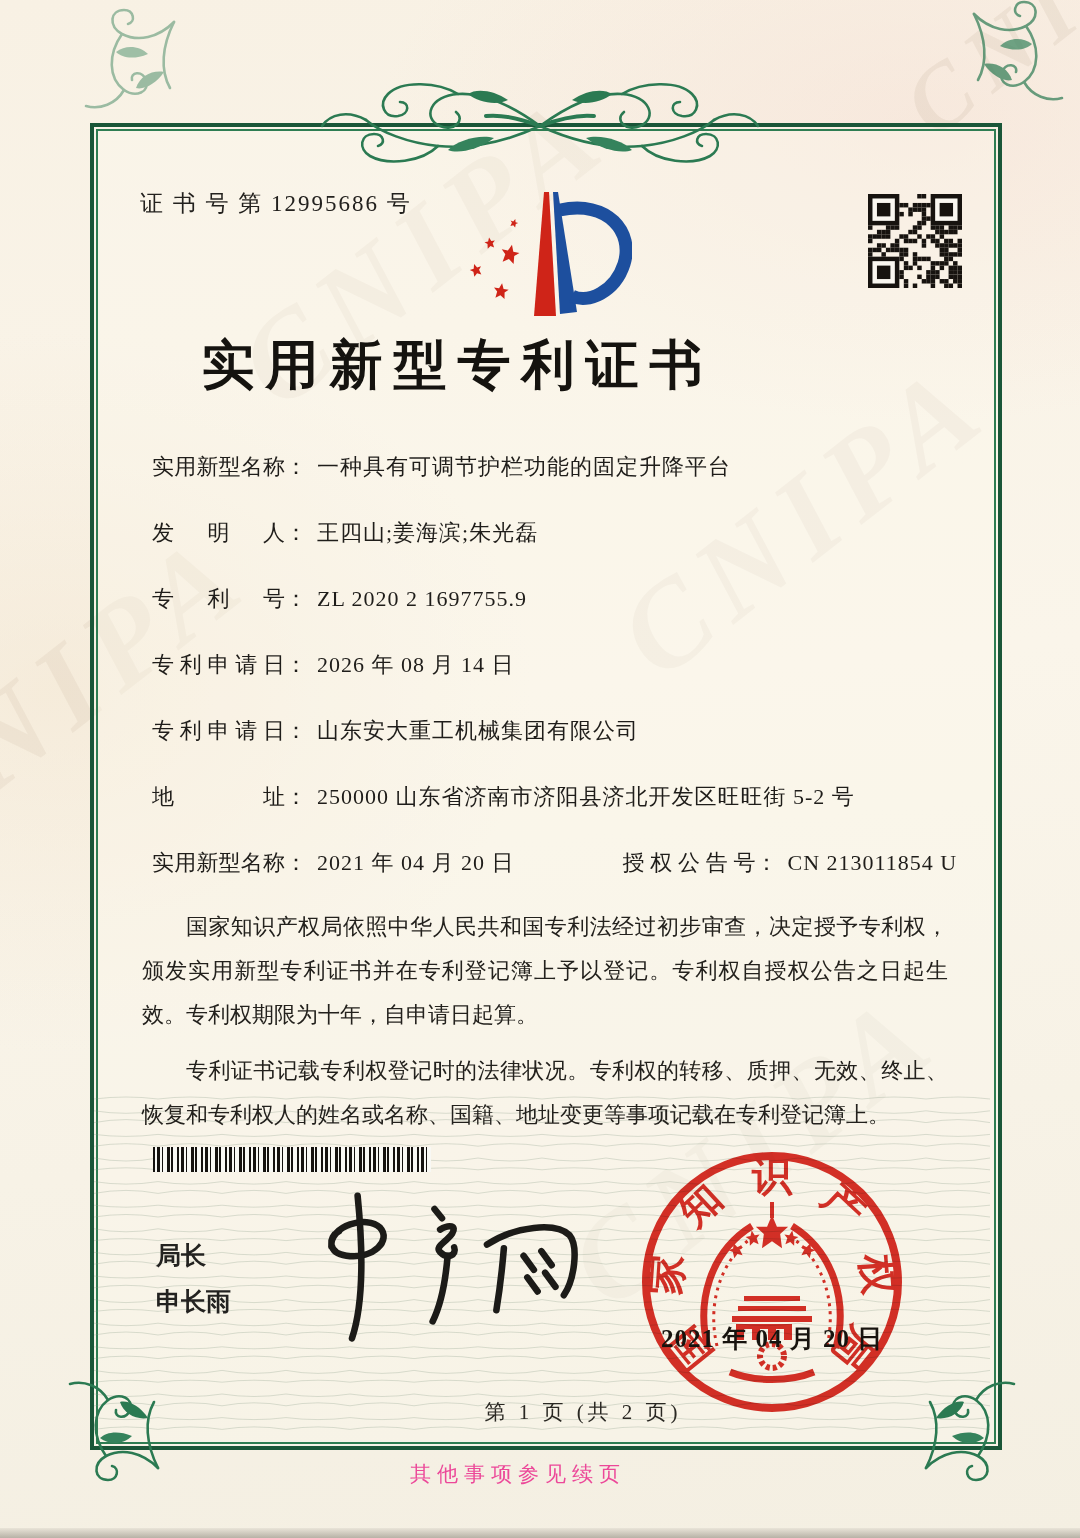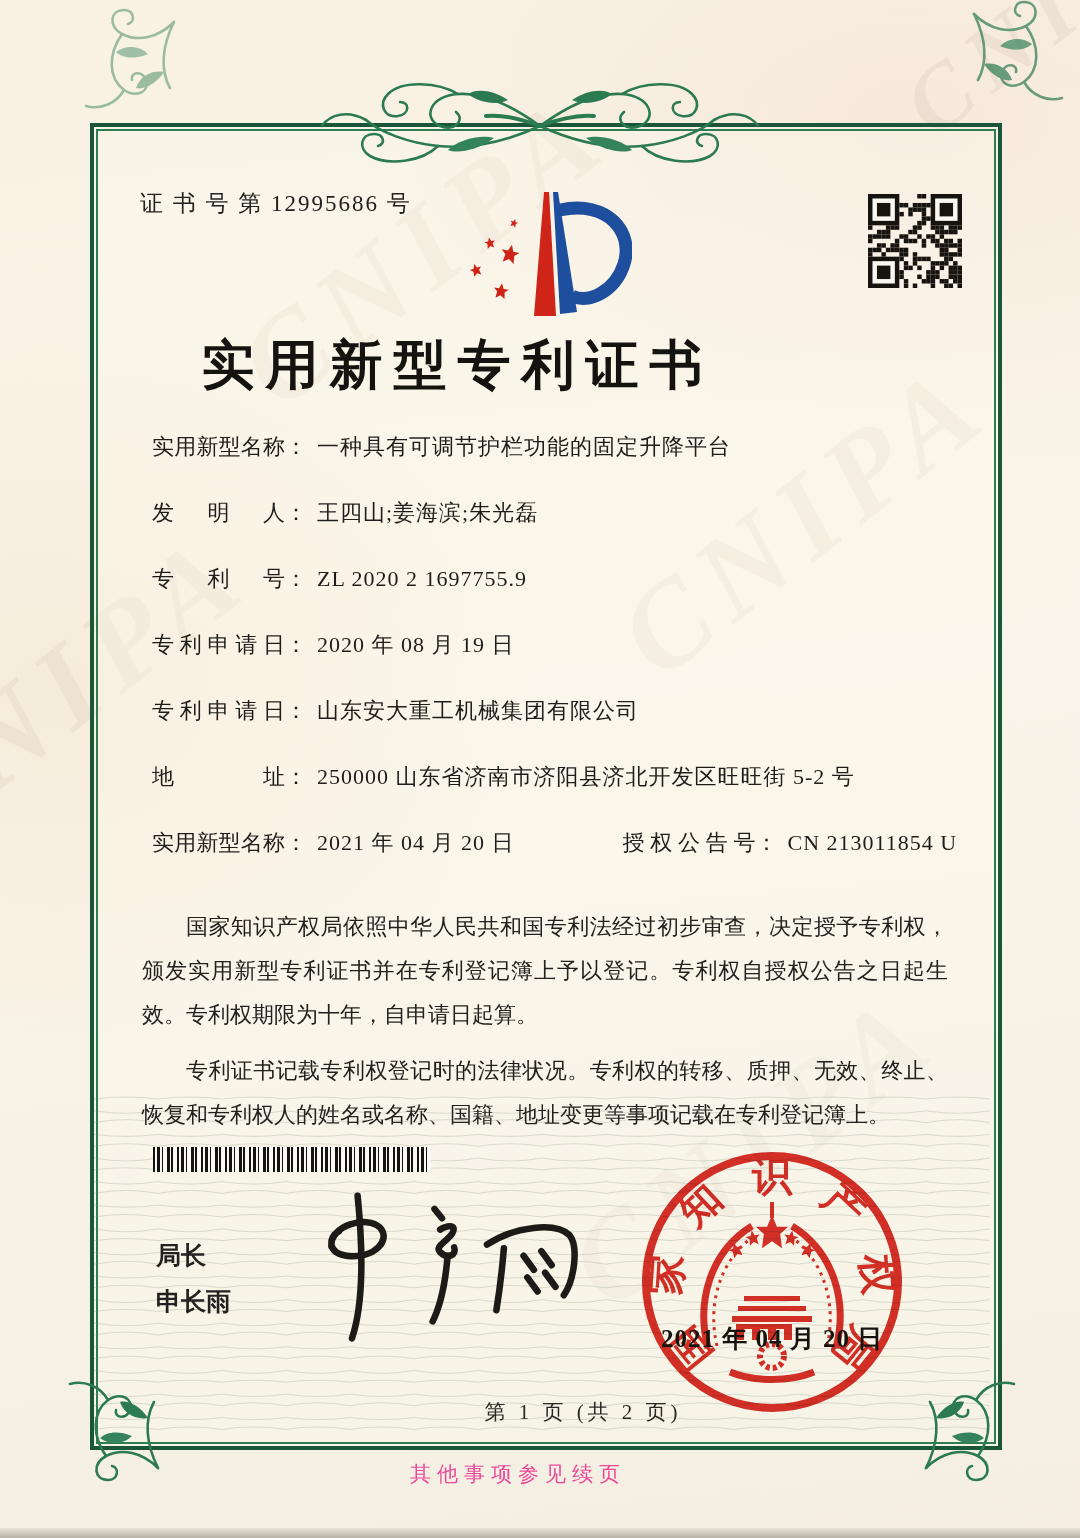--- a/index.html
+++ b/index.html
@@ -31,21 +31,21 @@
   .frame-inner{position:absolute;inset:2px;border:2px solid #2e7d52;}
   
   .wave-wrap{position:absolute;left:94px;top:1095px;width:896px;height:343px;overflow:hidden;}
   
   .cert-no{position:absolute;left:140px;top:188px;font-size:23px;letter-spacing:2px;color:#23211e;}
   .logo{position:absolute;left:452px;top:186px;width:180px;height:140px;}
   .qr{position:absolute;left:868px;top:194px;width:94px;height:94px;}
   .title{position:absolute;left:0;width:904px;top:330px;text-align:center;
     font-size:53px;font-weight:700;letter-spacing:11px;text-indent:11px;color:#15130f;}
   
-  .fields{position:absolute;left:152px;top:432px;width:810px;display:flex;flex-direction:column;gap:36px;}
+  .fields{position:absolute;left:152px;top:452px;width:810px;display:flex;flex-direction:column;gap:36px;}
   .frow{display:flex;align-items:baseline;font-size:22px;line-height:30px;}
   .lbl{display:inline-block;width:133px;text-align:justify;text-align-last:justify;flex:none;}
   .colon{flex:none;margin-right:10px;}
   .val{letter-spacing:1px;}
   .grant-right{margin-left:108px;display:flex;align-items:baseline;}
   
   .paras{position:absolute;left:130px;top:893px;width:830px;font-size:22px;line-height:44px;
     text-align:justify;color:#23211d;}
   .paras p{margin:12px;text-indent:2em;}
   
@@ -354,21 +354,21 @@
       <span class="val">王四山;姜海滨;朱光磊</span>
     </div>
     <div class="frow">
       <span class="lbl">专利号</span>
         <span class="colon">：</span>
       <span class="val">ZL 2020 2 1697755.9</span>
     </div>
     <div class="frow">
       <span class="lbl">专利申请日</span>
         <span class="colon">：</span>
-      <span class="val">2020 年 08 月 19 日</span>
+      <span class="val">2026 年 08 月 14 日</span>
     </div>
     <div class="frow">
       <span class="lbl">专利申请日</span>
         <span class="colon">：</span>
       <span class="val">山东安大重工机械集团有限公司</span>
     </div>
     <div class="frow">
       <span class="lbl">地址</span>
         <span class="colon">：</span>
       <span class="val">250000  山东省济南市济阳县济北开发区旺旺街 5-2 号</span>

